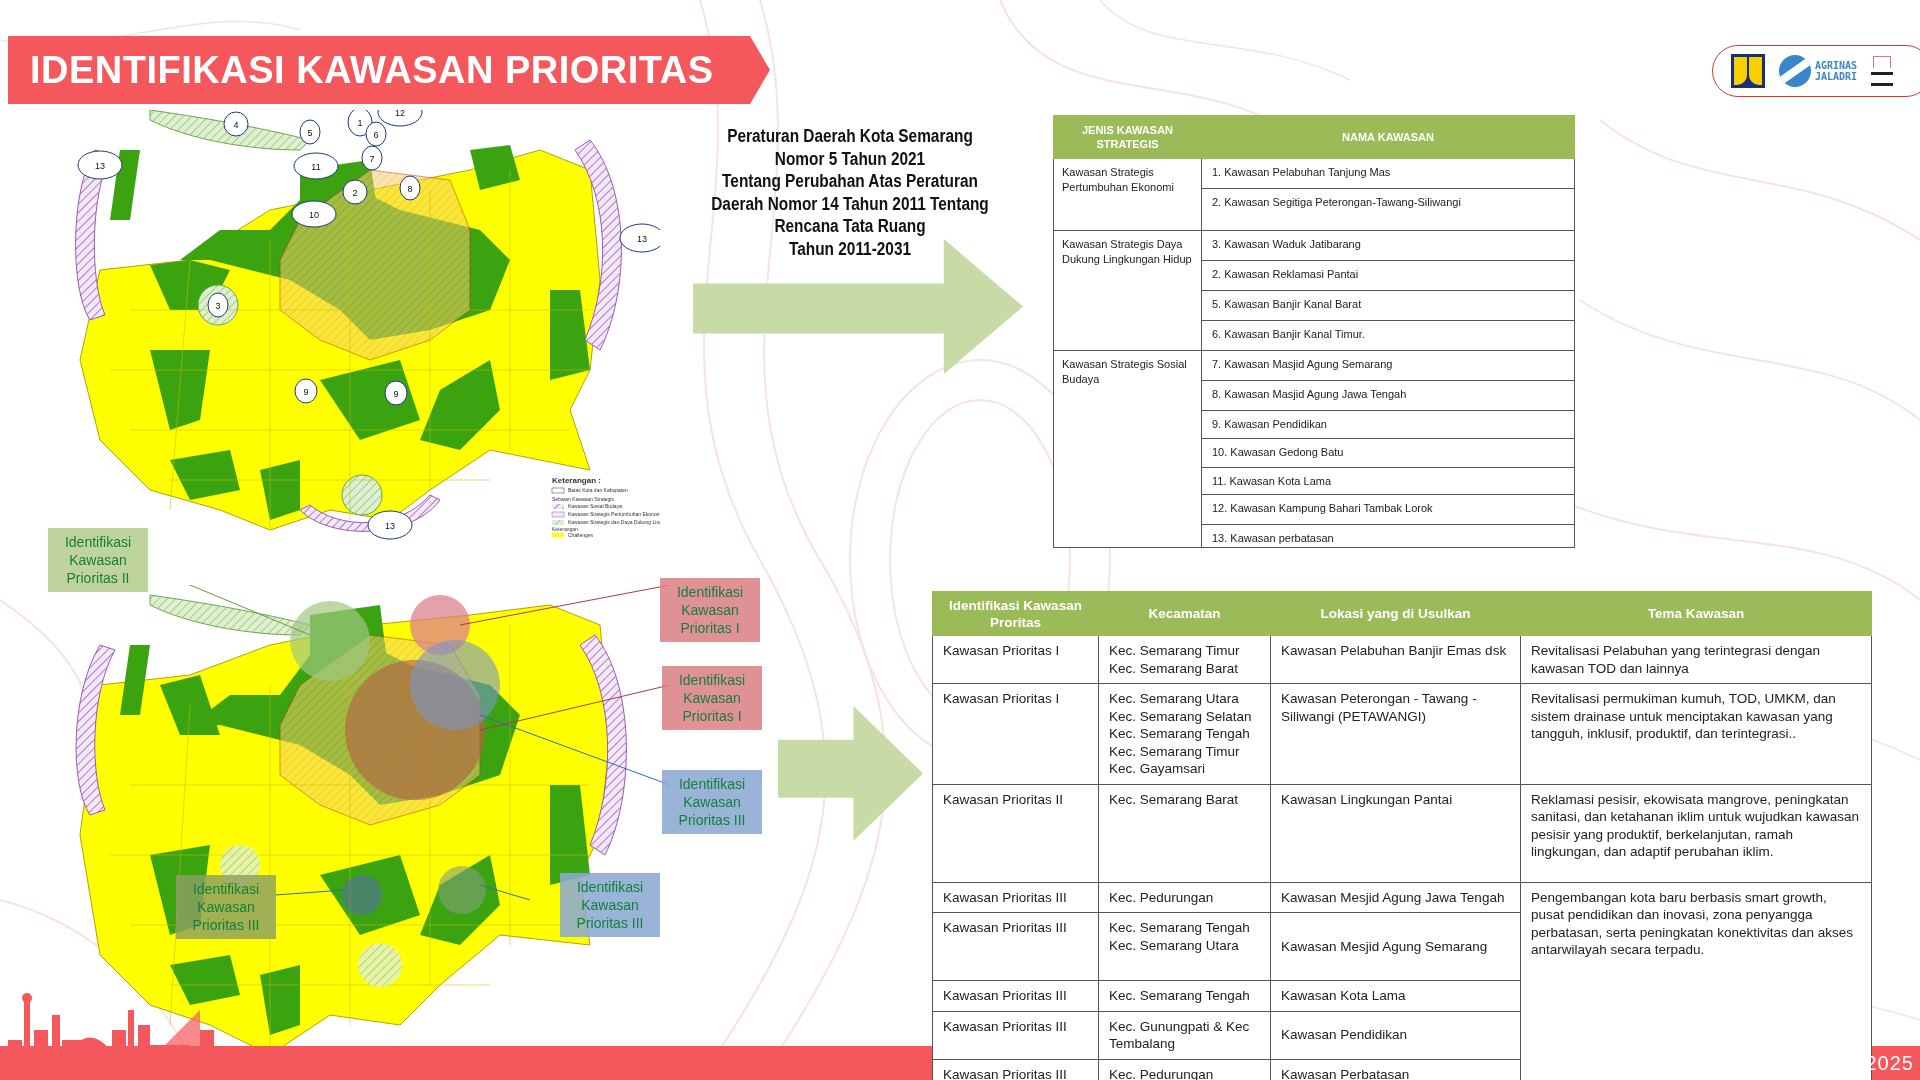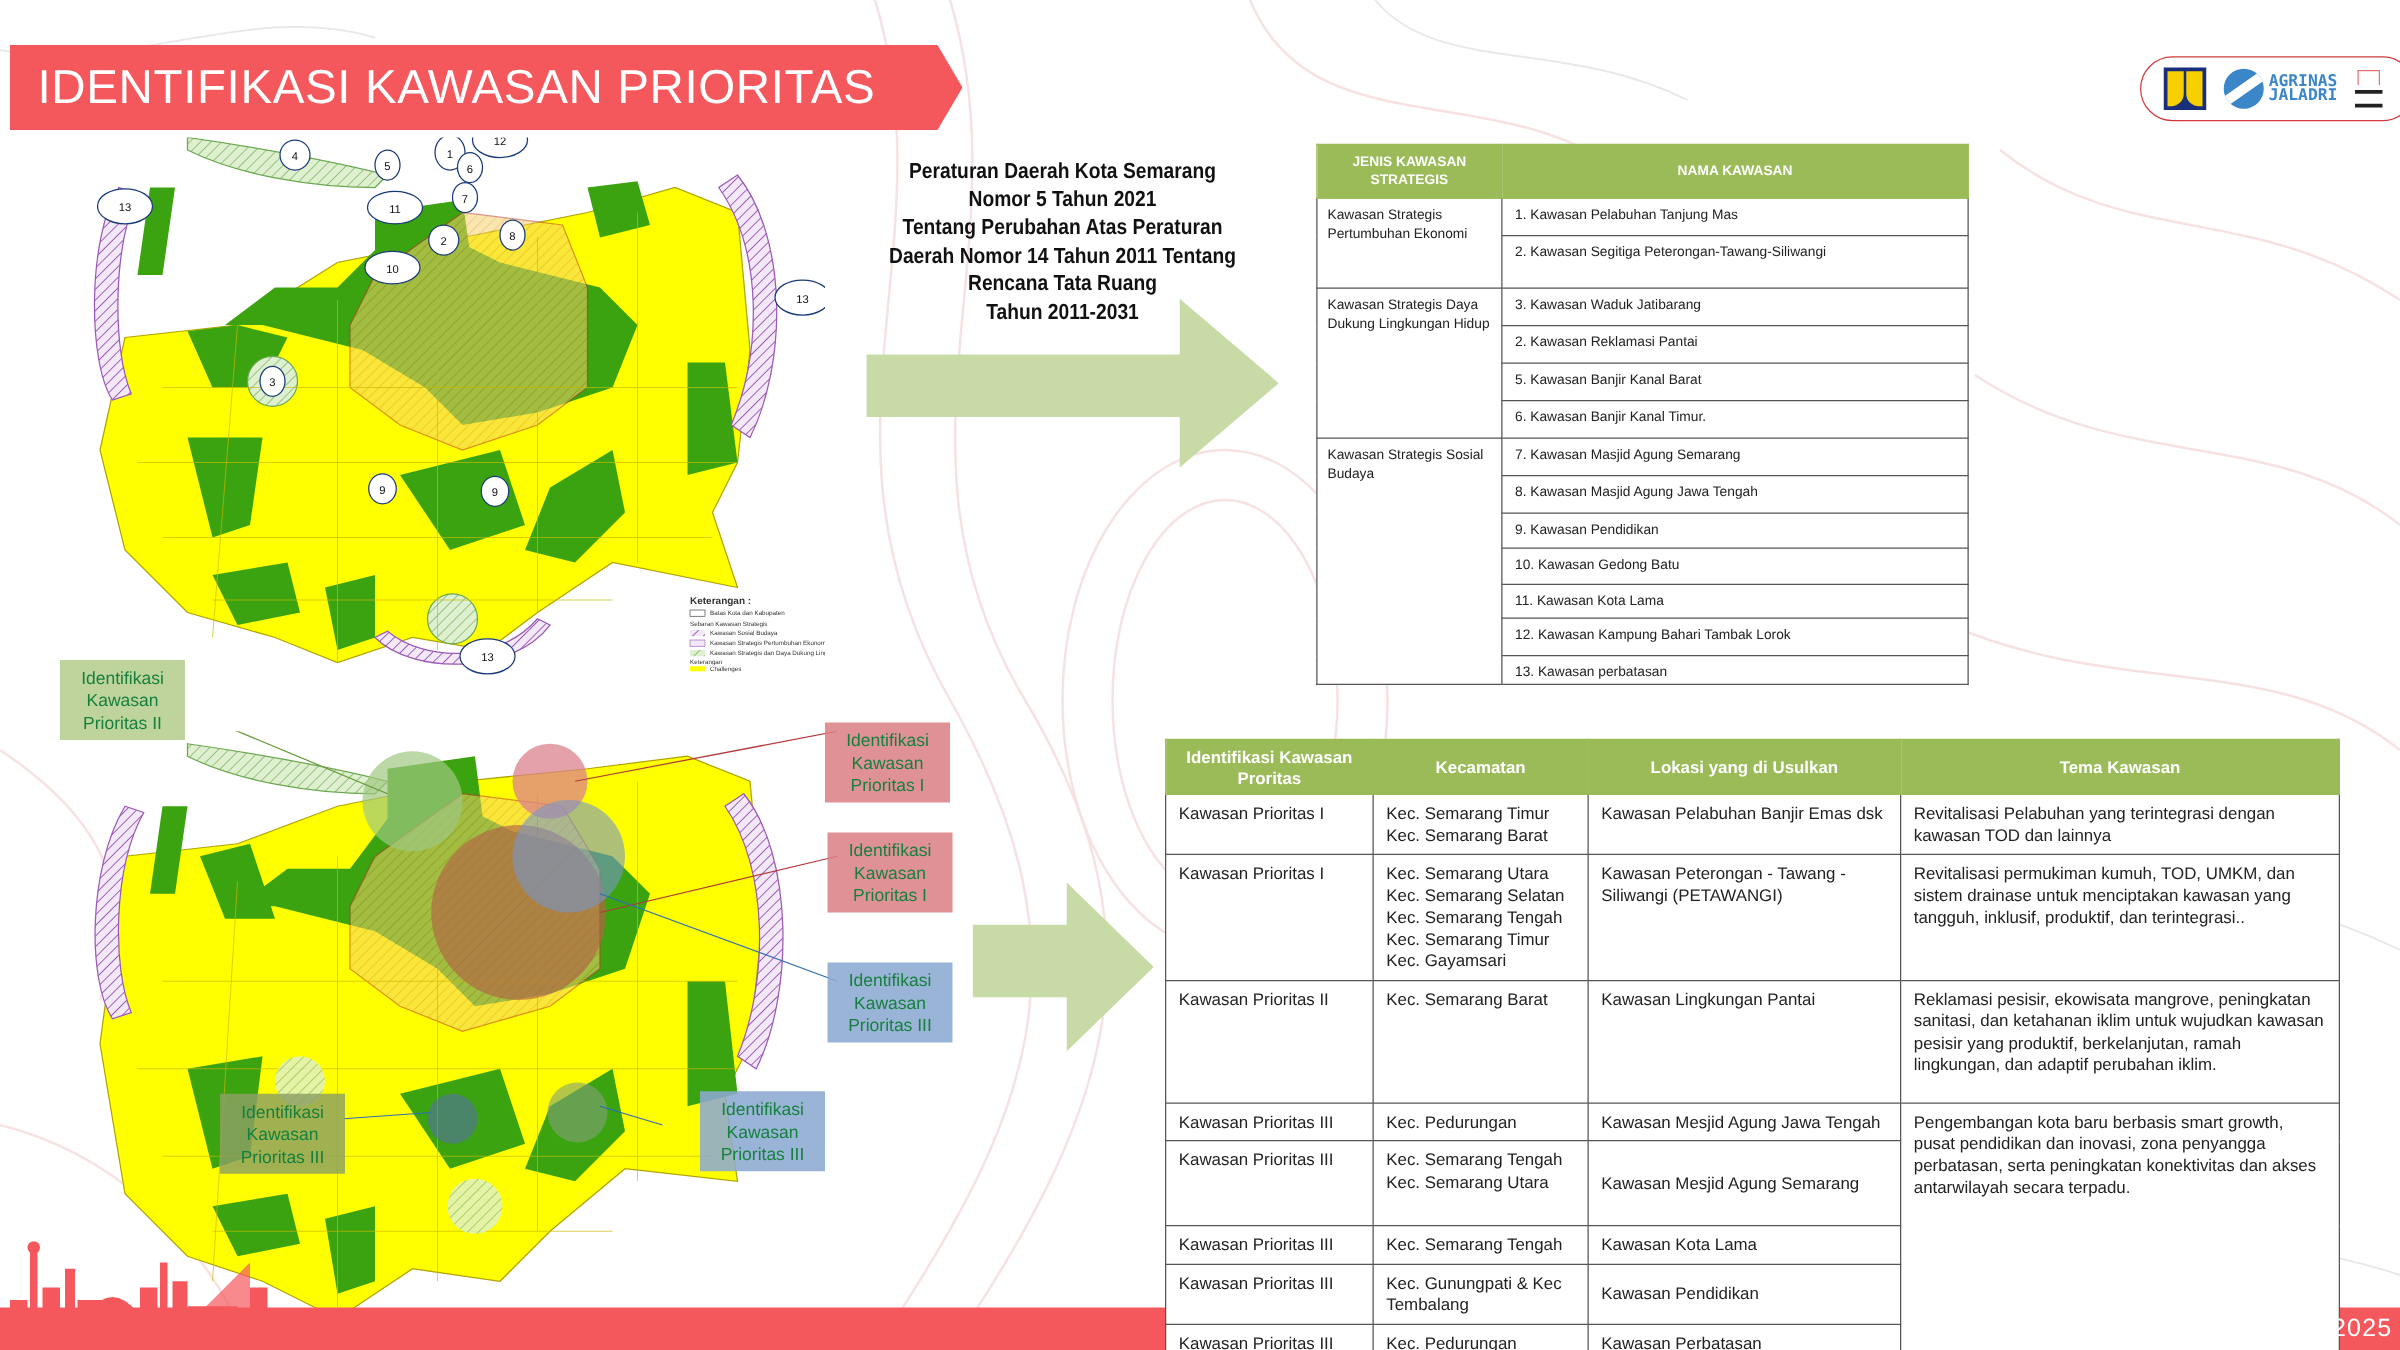--- a/index.html
+++ b/index.html
@@ -8,35 +8,35 @@
 
   .bg-contours { position: absolute; left: 0; top: 0; width: 1920px; height: 1080px; z-index: 0; }
 
   
   .title-banner {
     position: absolute; left: 8px; top: 36px; width: 762px; height: 68px;
     background: #f5585c;
     clip-path: polygon(0 0, 742px 0, 762px 34px, 742px 68px, 0 68px);
     display: flex; align-items: center; padding-left: 22px; z-index: 3;
   }
-  .title-banner span { color: #fff; font-weight: normal; font-size: 38px; letter-spacing: 0.5px; }
+  .title-banner span { color: #fff; font-weight: bold; font-size: 38px; letter-spacing: 0.5px; }
 
   
   .logo-pill {
     position: absolute; left: 1712px; top: 45px; width: 220px; height: 52px;
     border: 1.5px solid #d23a3a; border-radius: 26px; background: #fff;
     display: flex; align-items: center; padding-left: 18px; gap: 14px; z-index: 3;
   }
   .logo-pu { width: 34px; height: 34px; background: #1a2f7c; position: relative; }
   .logo-pu::before { content: ""; position: absolute; left: 3px; top: 3px; width: 13px; height: 28px; background: #f8cf00; border-radius: 0 0 10px 0; }
   .logo-pu::after { content: ""; position: absolute; right: 3px; top: 3px; width: 13px; height: 28px; background: #f8cf00; border-radius: 0 0 0 10px; }
   .logo-agrinas { display: flex; align-items: center; gap: 4px; }
   .logo-agrinas .globe { width: 32px; height: 32px; border-radius: 50%; background: #3a86c8; position: relative; overflow: hidden; }
   .logo-agrinas .globe::after { content: ""; position: absolute; left: -4px; top: 12px; width: 40px; height: 8px; background: #fff; transform: rotate(-35deg); border-radius: 4px; }
-  .logo-agrinas .txt { color: #3a86c8; font-weight: bold; font-size: 13px; line-height: 11px; font-family: "DejaVu Sans Mono", monospace; }
+  .logo-agrinas .txt { color: #3a86c8; font-weight: bold; font-size: 10px; line-height: 11px; font-family: "DejaVu Sans Mono", monospace; }
   .logo-third { width: 22px; height: 30px; position: relative; }
   .logo-third .top { position: absolute; left: 2px; top: 0; width: 18px; height: 12px; border: 1.5px solid #e57575; border-bottom: none; }
   .logo-third .bot { position: absolute; left: 0; top: 16px; width: 22px; height: 14px; border-top: 3px solid #222; border-bottom: 3px solid #222; }
 
   
   .regulation {
     position: absolute; left: 690px; top: 125px; width: 320px;
     text-align: center; font-family: "Liberation Sans", sans-serif; font-weight: bold;
     font-size: 17.5px; line-height: 22.5px; color: #111; z-index: 3; transform: scaleX(0.88);
   }

